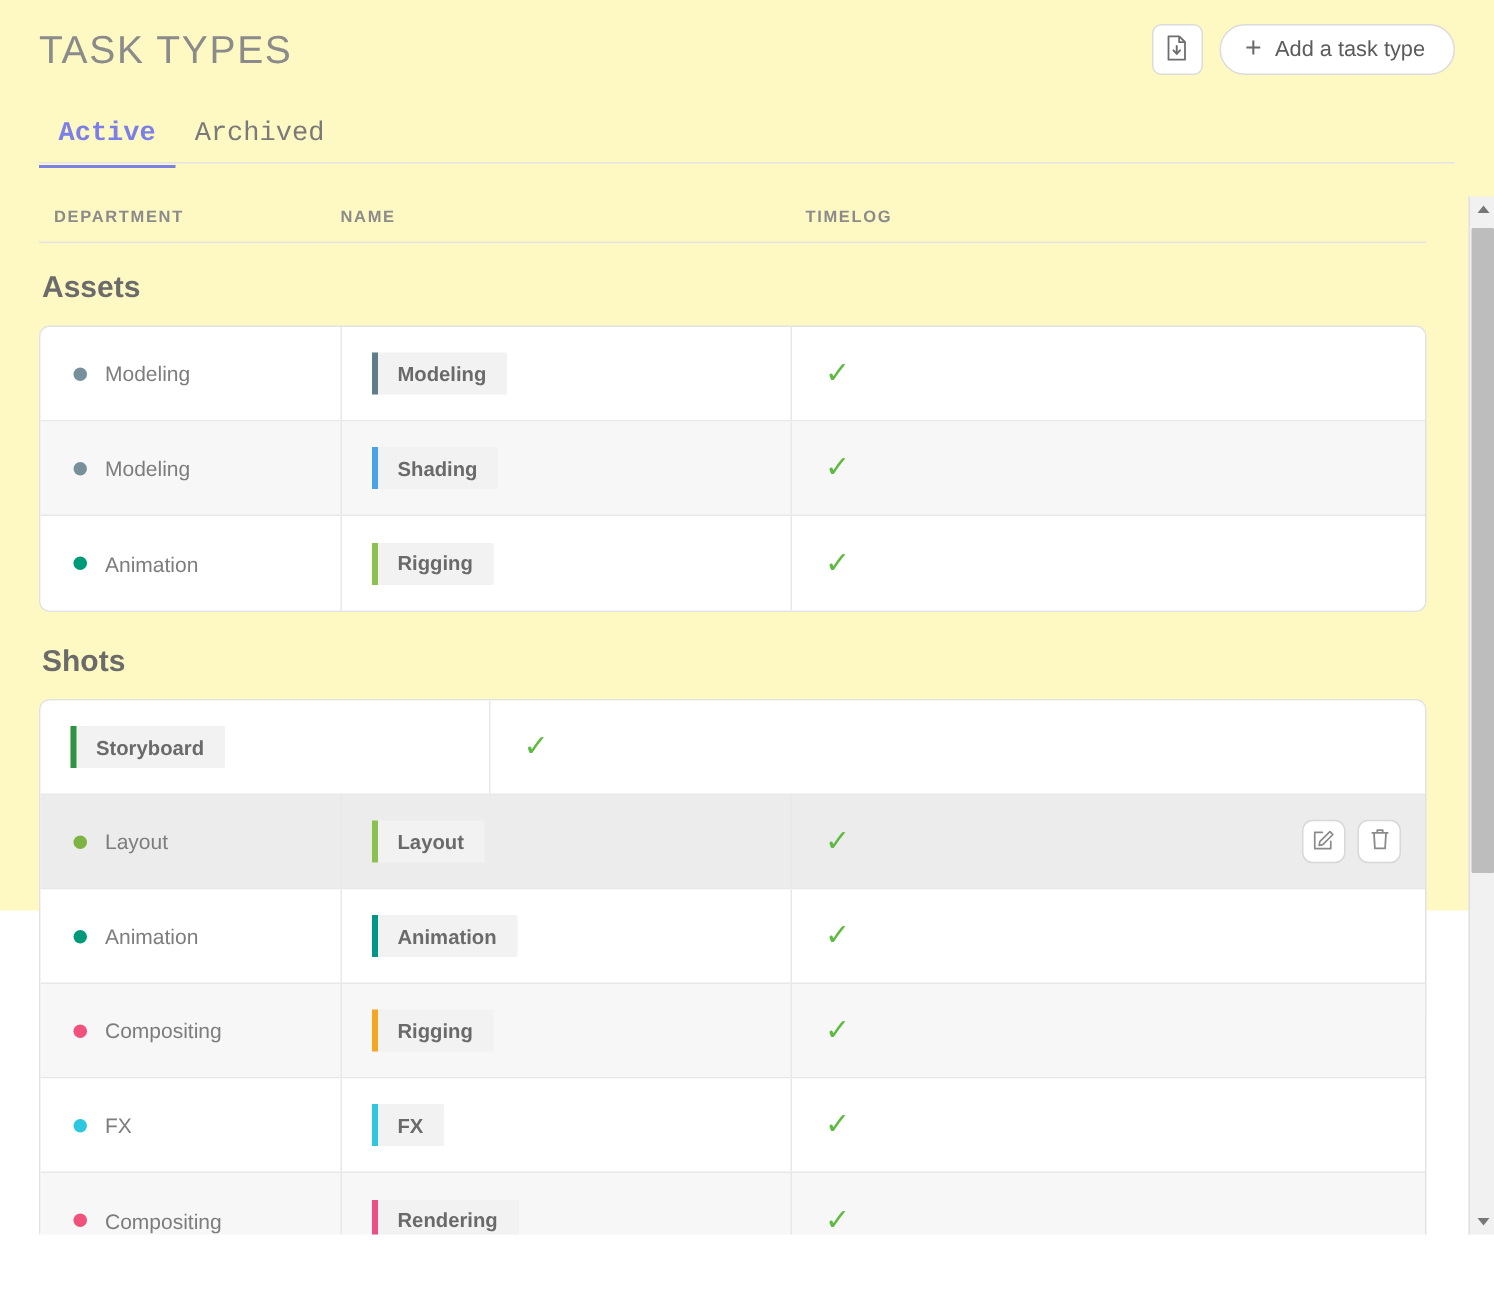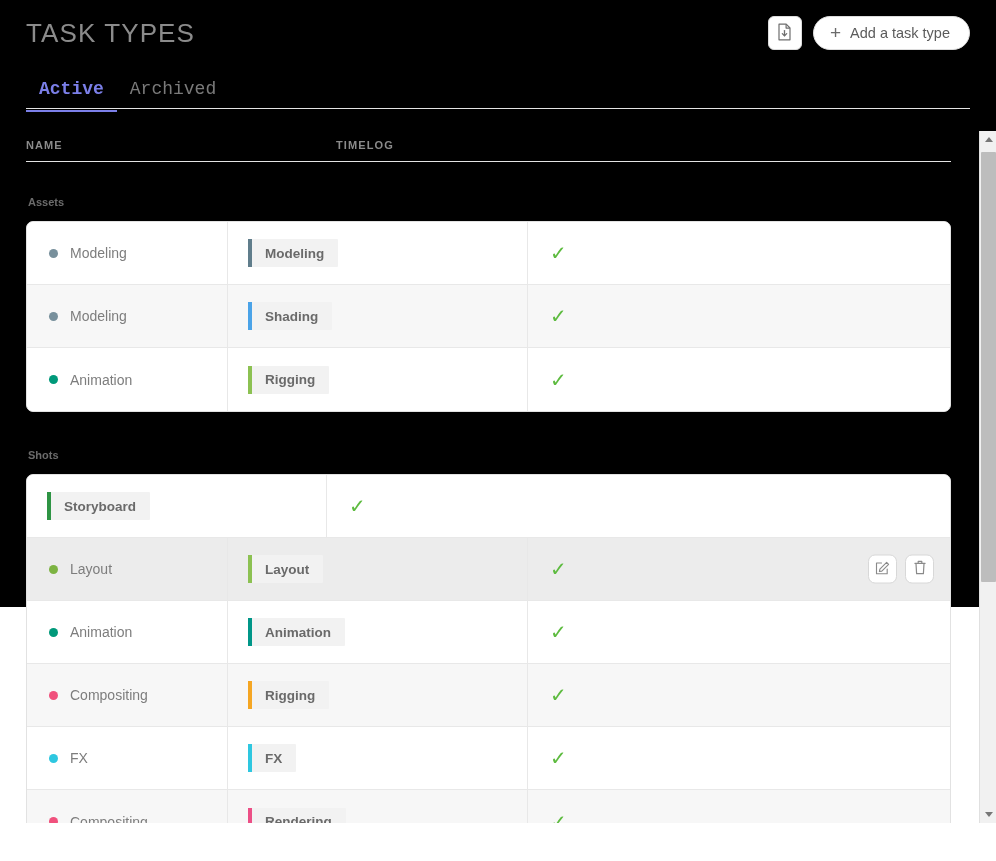--- a/index.html
+++ b/index.html
@@ -7,21 +7,21 @@
     margin: 0; padding: 0;
     width: 996px; height: 861px;
     background: #ffffff;
     font-family: "Liberation Sans", sans-serif;
     overflow: hidden;
   }
   #app {
     position: relative;
     width: 996px;
     height: 607px;
-    background: #000000;
+    background: #fef9c3;
   }
 
   
   .page-header {
     position: absolute;
     left: 0; top: 0;
     width: 996px; height: 66px;
     display: flex;
     align-items: center;
     padding: 0 26px 0 26px;
@@ -139,25 +139,24 @@
     height: 660px;
     overflow: hidden;
   }
   .scroll-inner {
     position: relative;
     width: 951px;
     padding-left: 26px;
   }
 
   .group-title {
-    font-size: 11px;
+    font-size: 20px;
     font-weight: bold;
     color: #6b6b6b;
     padding: 22px 0 13px 2px;
-    margin-top: 15px;
   }
   .group-title.first { padding-top: 18px; }
 
   .tbl {
     width: 925px;
     border: 1px solid #e2e2e2;
     border-radius: 7px;
     overflow: hidden;
     background: #fff;
   }
@@ -312,20 +311,21 @@
       </button>
     </div>
   </div>
 
   <div class="tabs">
     <button class="tab active">Active</button>
     <button class="tab">Archived</button>
   </div>
 
   <div class="table-head">
+    <div class="th c-dept">DEPARTMENT</div>
     <div class="th c-name">NAME</div>
     <div class="th c-timelog">TIMELOG</div>
   </div>
 
   <div class="scroll-area">
     <div class="scroll-inner" id="groups-root">
         <div class="group-title first">Assets</div>
         <div class="tbl">
           <div class="row">
             <div class="cell c-dept">

